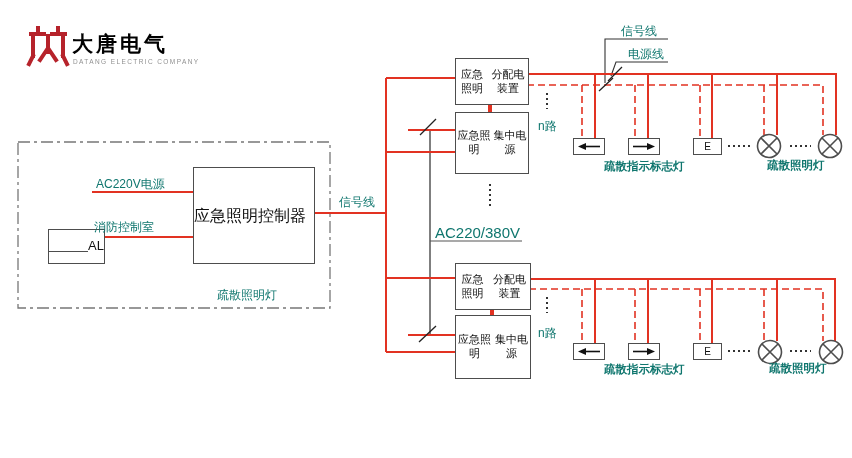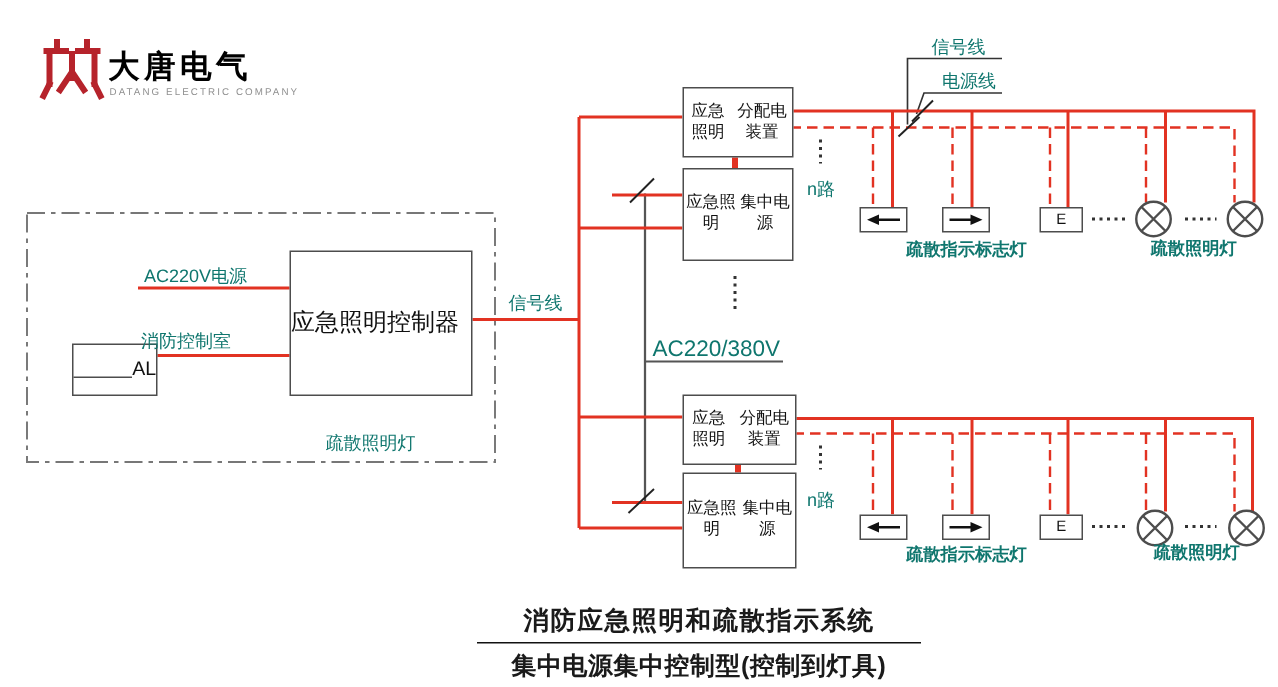--- a/index.html
+++ b/index.html
@@ -198,19 +198,14 @@
       <line x1="2" y1="5.5" x2="18" y2="5.5" stroke="#111" stroke-width="1.6"></line>
       <polygon points="24,5.5 16,2 16,9" fill="#111"></polygon>
     </svg>
   </div>
   <div class="fixbox" style="left:693px;top:343px;width:27px;height:15px;">
     <span>E</span>
   </div>
   <div class="lbl lbl-sm" style="left:604px;top:362px;">疏散指示标志灯</div>
   <div class="lbl lbl-sm" style="left:769px;top:361px;">疏散照明灯</div>
 
-  <div id="title-block">
-    <div class="t1">消防应急照明和疏散指示系统</div>
-    <hr class="rule">
-    <div class="t2">集中电源集中控制型(控制到灯具)</div>
-  </div>
 
 </div>
 
 </body></html>

